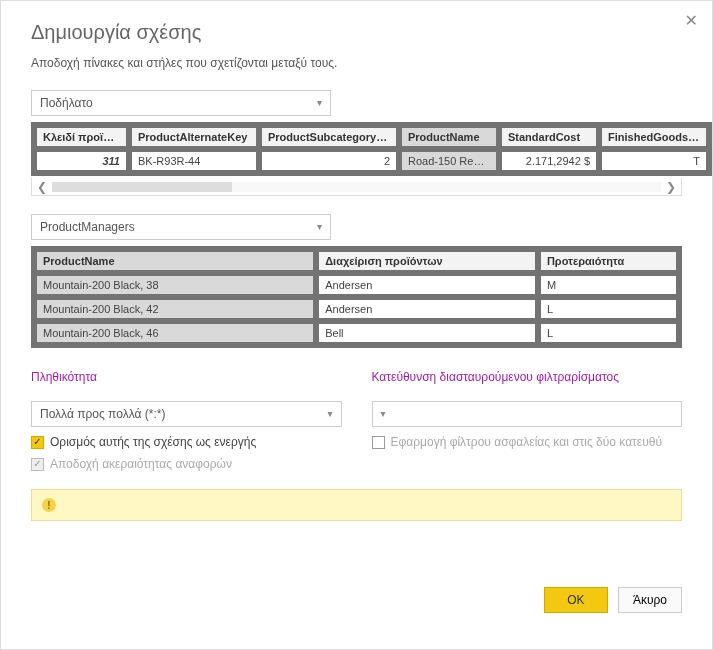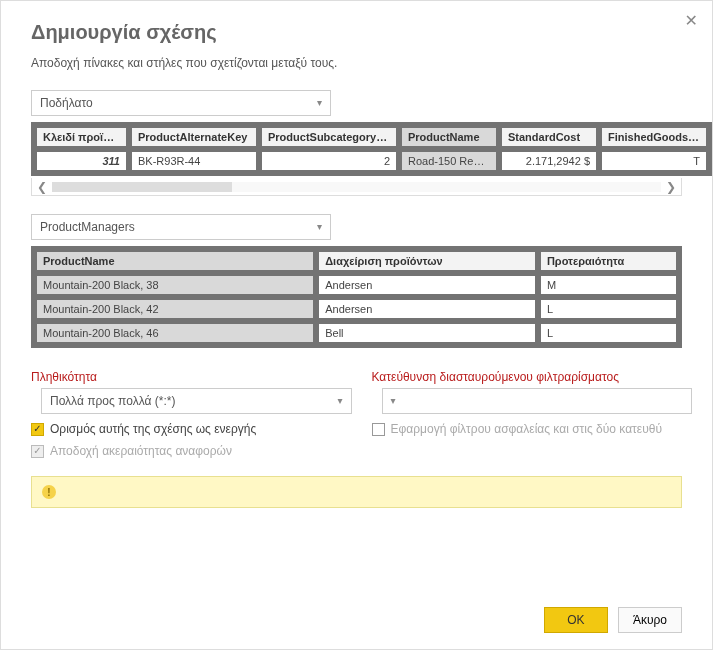--- a/index.html
+++ b/index.html
@@ -13,21 +13,21 @@
     height: 650px;
     border: 1px solid #ddd;
     position: relative;
     padding: 20px 30px;
   }
   .close-x {
     position:absolute; top:10px; right:14px;
     font-size:16px; color:#888; cursor:pointer;
   }
   h1.title {
-    font-size: 20px; font-weight: 700; color:#666; margin: 0 0 12px 0;
+    font-size: 20px; font-weight: 400; color:#666; margin: 0 0 12px 0;
   }
   .subtitle { color:#555; font-size:12px; margin-bottom:20px; }
   .dropdown {
     border:1px solid #ccc; height:26px; line-height:24px;
     padding:0 8px; width:300px; font-size:12px; color:#555;
     display:flex; justify-content:space-between; align-items:flex-start;
     background:#fff; cursor:pointer; margin-bottom:6px;
   }
   .dropdown .caret { font-size:10px; color:#888; }
   table.data {
@@ -46,22 +46,22 @@
   .sel-col { background:#d9d9d9 !important; }
   .scrollbar {
     display:flex; align-items:center; height:18px;
     border:1px solid #ddd; border-top:none; margin-bottom:18px;
   }
   .scroll-btn { width:20px; text-align:center; color:#888; font-size:12px; cursor:pointer; }
   .scroll-track { flex:1; height:10px; background:#f8f8f8; position:relative; }
   .scroll-thumb { position:absolute; left:0; top:0; height:10px; width:180px; background:#ddd; }
   .section-row { display:flex; gap:30px; margin-top:4px; }
   .section-col { flex:1; }
-  .label { color:#b91c1c; font-size:12px; margin-bottom:4px; }
-  .wide-dd { width:100%;margin-left:10px; }
+  .label { color:#a21caf; font-size:12px; margin-bottom:17px; }
+  .wide-dd { width:100%; }
   .checkrow { display:flex; align-items:center; gap:6px; margin-top:8px; font-size:12px; }
   .checkbox {
     width:13px; height:13px; border:1px solid #999;
     display:inline-flex; align-items:center; justify-content:center;
     font-size:10px; line-height:10px;
   }
   .cb-checked { background:#f2c811; border-color:#d0a800; color:#333; }
   .cb-grey { background:#eee; border-color:#bbb; color:#999; }
   .cb-empty { background:#fff; color:transparent; }
   .disabled-text { color:#aaa; }
@@ -69,21 +69,21 @@
     margin-top:18px; background:#fff8c5; border:1px solid #e8e090;
     padding:8px 10px; display:flex; align-items:center; gap:8px;
     color:#7a6a00; font-size:12px;
   }
   .warn-icon {
     width:14px; height:14px; border-radius:50%; background:#f5d24a;
     display:inline-flex; align-items:center; justify-content:center;
     color:#8a6d00; font-weight:bold; font-size:10px;
   }
   .footer {
-    position:absolute; bottom:16px; right:30px; display:flex; gap:10px;
+    position:absolute; bottom:36px; right:30px; display:flex; gap:10px;
   }
   .btn {
     min-width:64px; height:26px; border:1px solid #ccc; background:#fafafa;
     font-size:12px; cursor:pointer; padding:0 14px;
   }
   .btn-primary { background:#f2c811; border-color:#d0a800; color:#333; }
   .small-table { width:320px; }
 </style>
 </head>
 <body>

